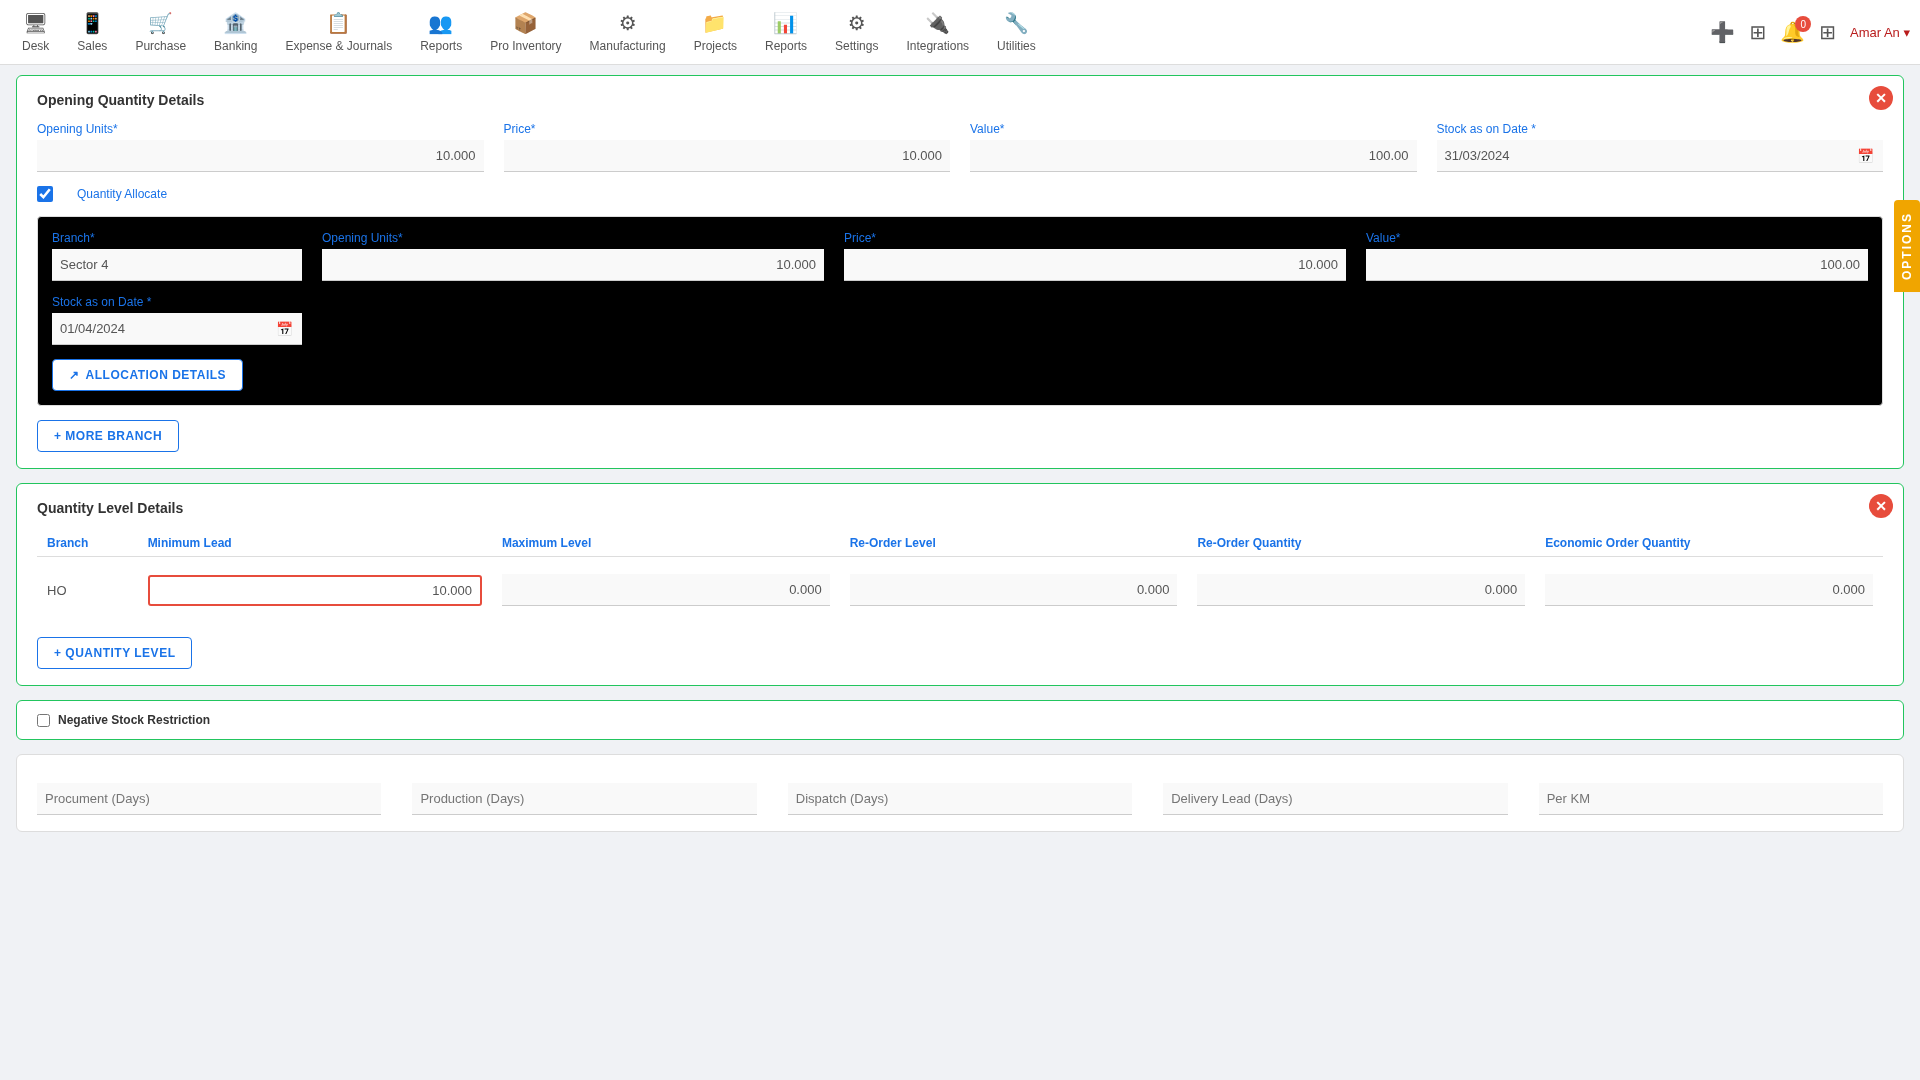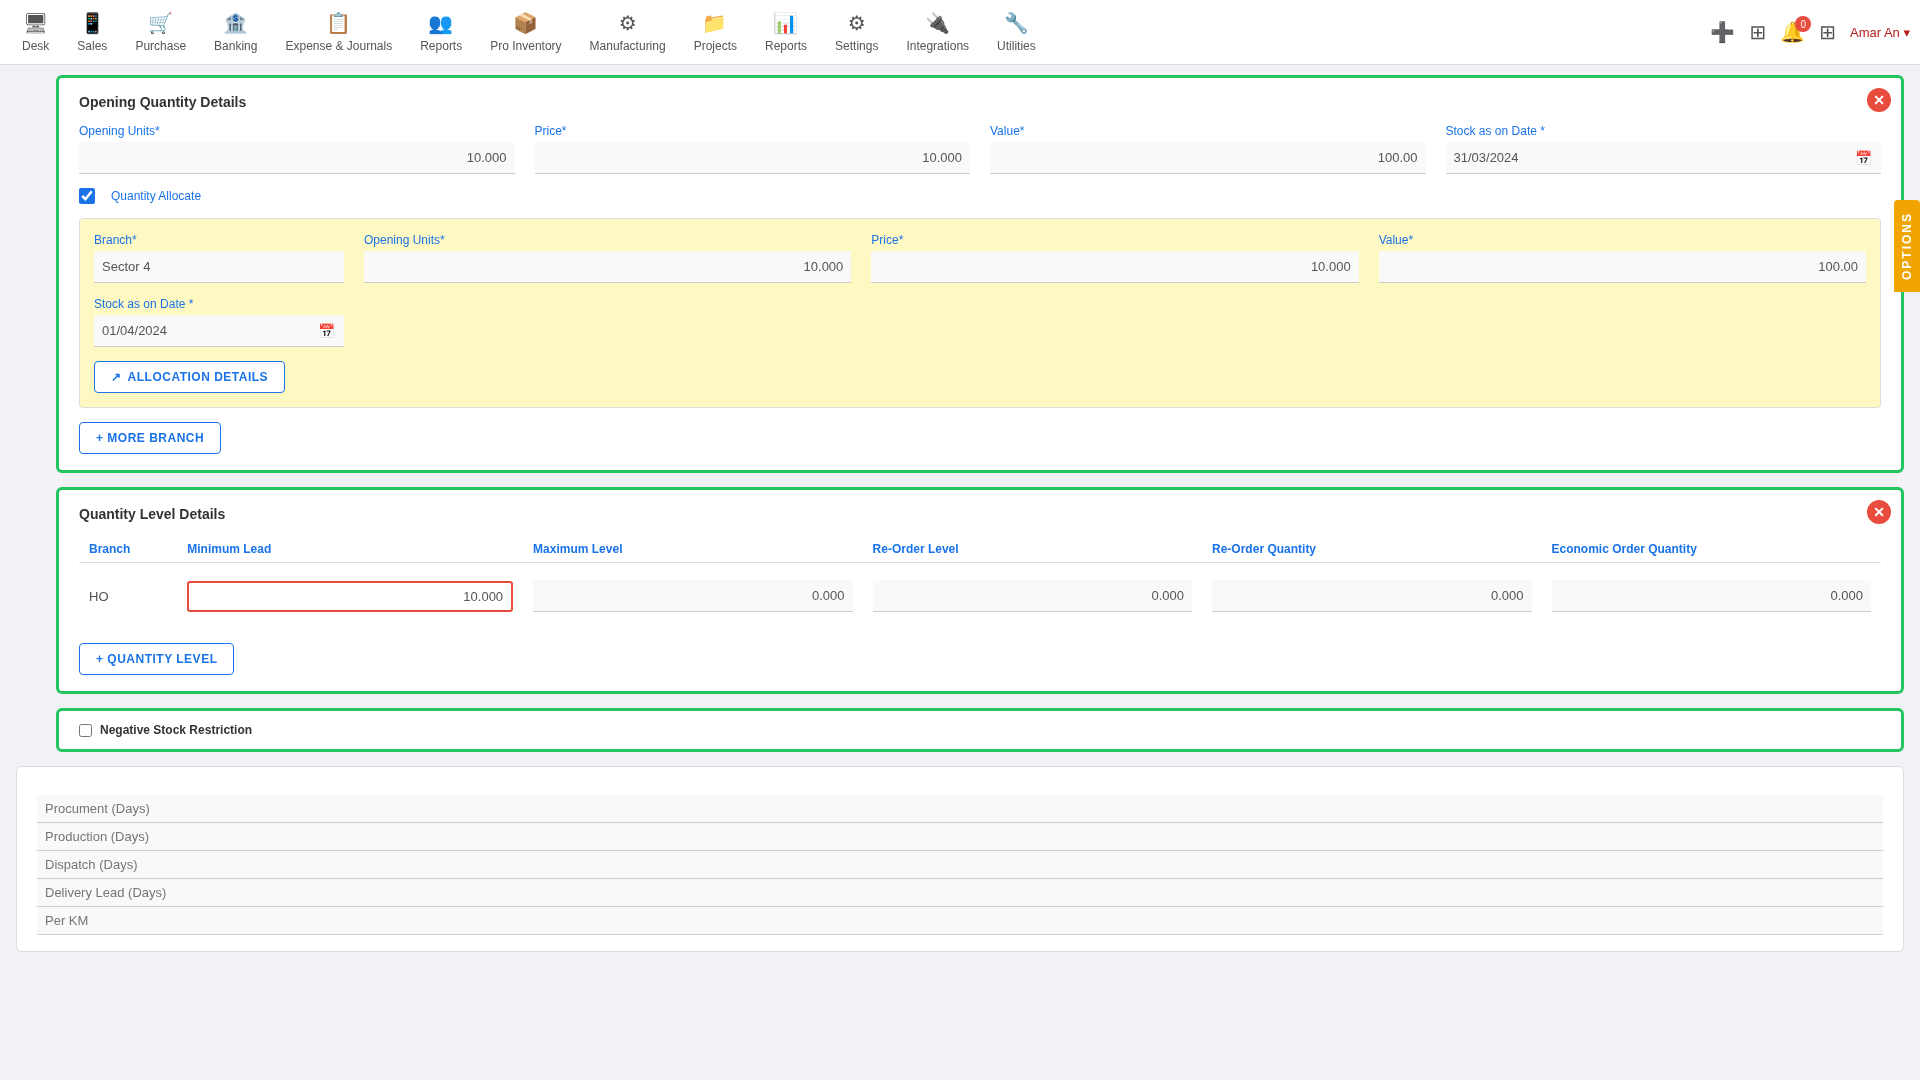--- a/index.html
+++ b/index.html
@@ -61,25 +61,24 @@
     .main-content {
       padding: 10px 16px;
       background: #f0f2f5;
       min-height: calc(100vh - 65px);
     }
 
     
     .section-card {
       background: #fff;
       border-radius: 6px;
-      border: 3px solid #22c55e;
+      border: 1px solid #22c55e;
       margin-bottom: 14px;
       padding: 16px 20px;
       position: relative;
-      margin-left: 40px;
     }
     .section-title {
       font-size: 14px;
       font-weight: 600;
       color: #333;
       margin-bottom: 14px;
     }
 
     
     .form-row {
@@ -122,32 +121,32 @@
       right: 8px;
       color: #888;
       font-size: 14px;
       cursor: pointer;
     }
 
     
     .checkbox-row {
       display: flex;
       align-items: center;
-      gap: 16px;
+      gap: 24px;
       margin-bottom: 14px;
     }
     .checkbox-row input[type="checkbox"] { width: 16px; height: 16px; accent-color: #1a73e8; }
 
     
     .allocation-section {
       border: 1px solid #ddd;
       border-radius: 4px;
       padding: 14px;
       margin-bottom: 14px;
-      background: #fef9c3;
+      background: #000000;
     }
 
     
     .btn-outline {
       border: 1px solid #1a73e8;
       background: #fff;
       color: #1a73e8;
       padding: 8px 16px;
       border-radius: 4px;
       cursor: pointer;
@@ -232,23 +231,22 @@
 
     
     .lead-section {
       background: #fff;
       border-radius: 6px;
       border: 1px solid #ddd;
       padding: 16px 20px;
     }
     .lead-row {
       display: flex;
-      gap: 0;
+      gap: 31px;
       margin-top: 12px;
-      flex-direction: column;
     }
     .lead-input {
       flex: 1;
       border: none;
       border-bottom: 1px solid #ccc;
       background: #f9f9f9;
       padding: 6px 8px;
       font-size: 13px;
       color: #555;
       outline: none;

